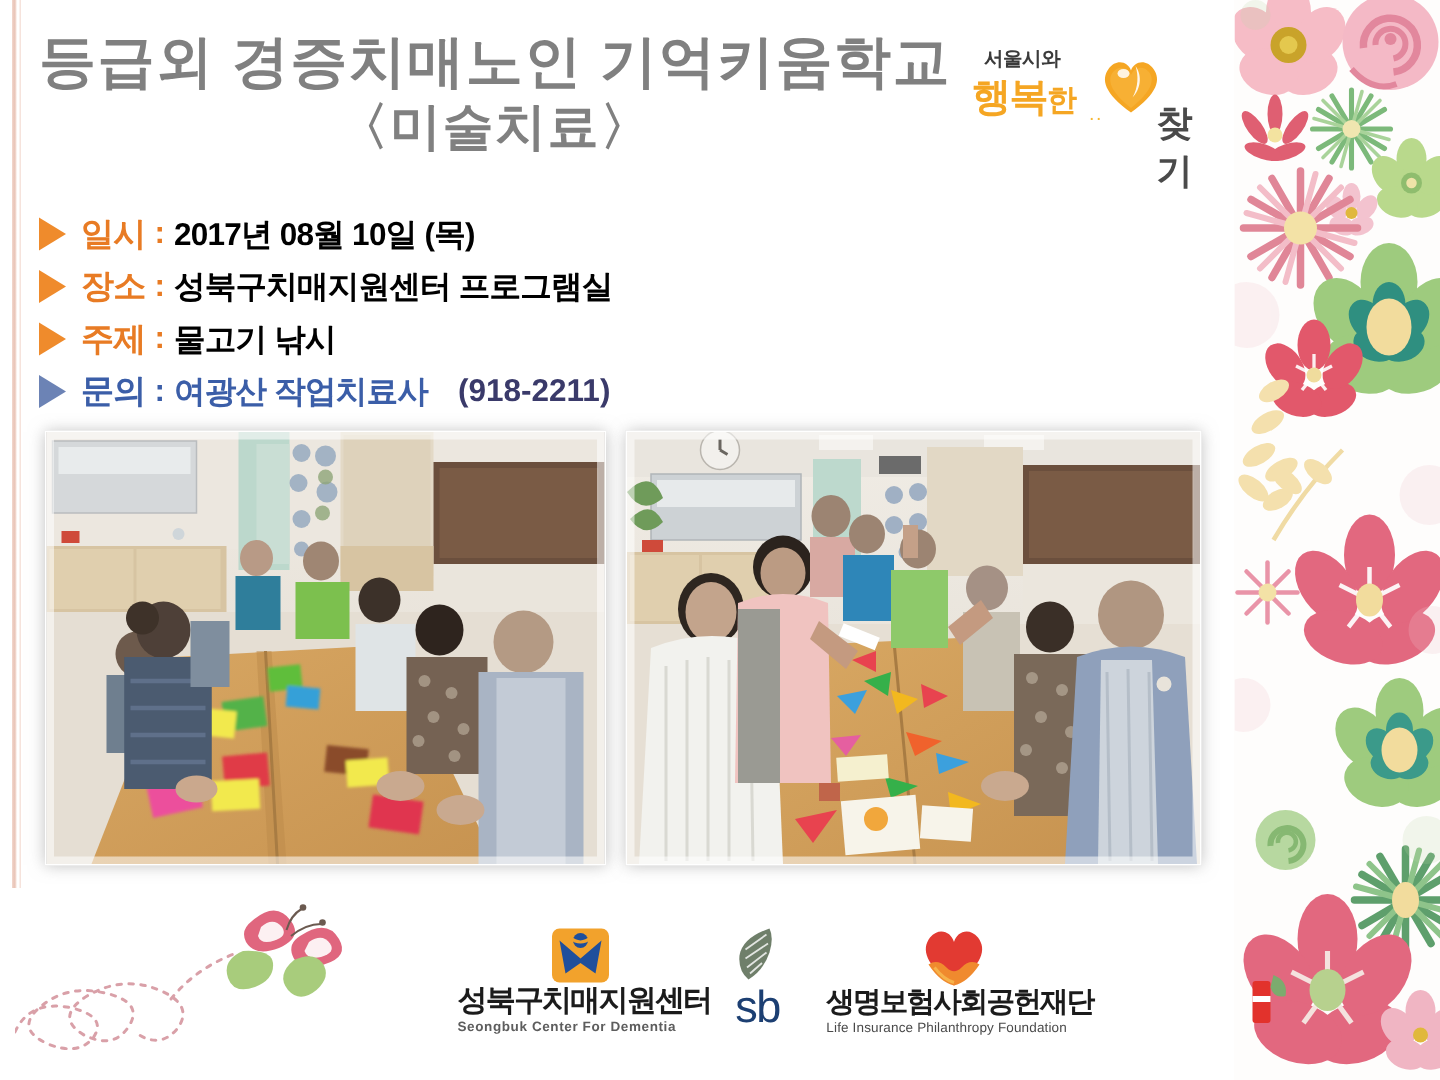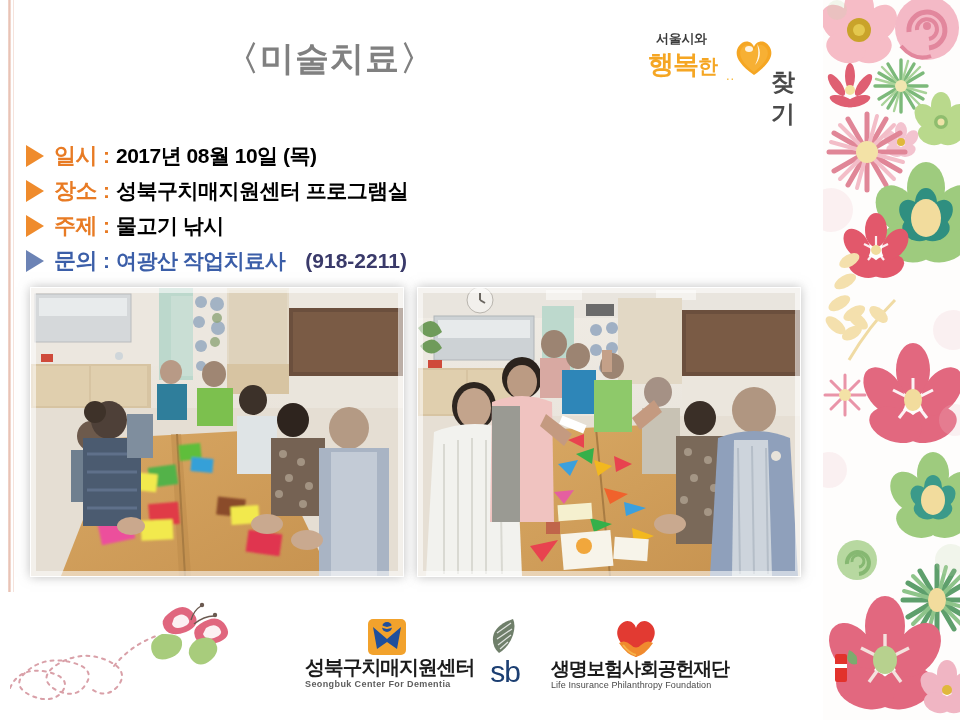--- a/index.html
+++ b/index.html
@@ -49,21 +49,21 @@
   .title-line1 {
     font-size: 38px;
     font-weight: bold;
     letter-spacing: 1px;
     white-space: nowrap;
   }
   .title-line2 {
     font-size: 34px;
     font-weight: bold;
     letter-spacing: 1px;
-    margin-top: 18px;
+    margin-top: 4px;
   }
 
   
   .seoul-logo {
     position: absolute;
     left: 648px;
     top: 30px;
     width: 150px;
     height: 62px;
   }
@@ -252,20 +252,21 @@
 </style>
 </head>
 <body>
 
 <div id="slide">
 
   <div class="left-rule"></div>
   <div class="left-rule2"></div>
 
   <div class="title-block">
+    <div class="title-line1">등급외 경증치매노인 기억키움학교</div>
     <div class="title-line2">〈미술치료〉</div>
   </div>
 
   <div class="seoul-logo">
     <div class="seoul-top">서울시와</div>
     <div class="seoul-main"><span>행복</span><span class="seoul-han">한</span></div>
     <div class="seoul-dots">..</div>
     <svg class="seoul-heart" viewBox="0 0 40 38">
       <path d="M20 37 C2 24 0 15 5 8 C10 1 18 3 20 9 C22 3 30 1 35 8 C40 15 38 24 20 37 Z" fill="#f5a623"></path>
       <path d="M20 34 C6 23 4 15 8 10 C12 5 18 7 20 12 C22 7 28 5 32 10 C36 15 34 23 20 34 Z" fill="#f7b034"></path>

